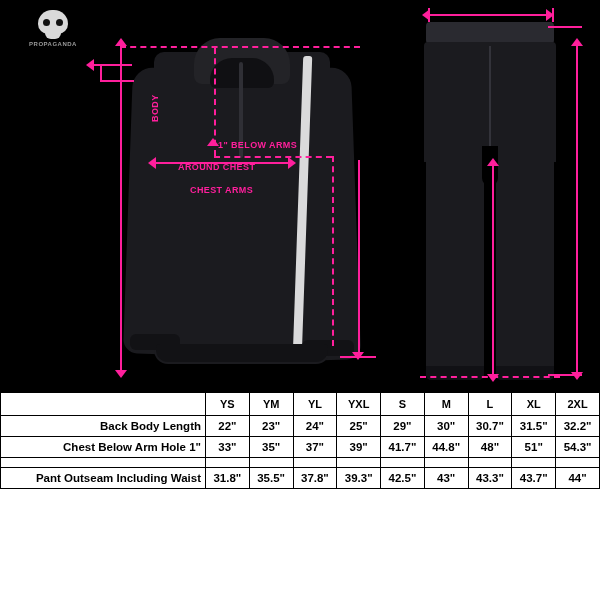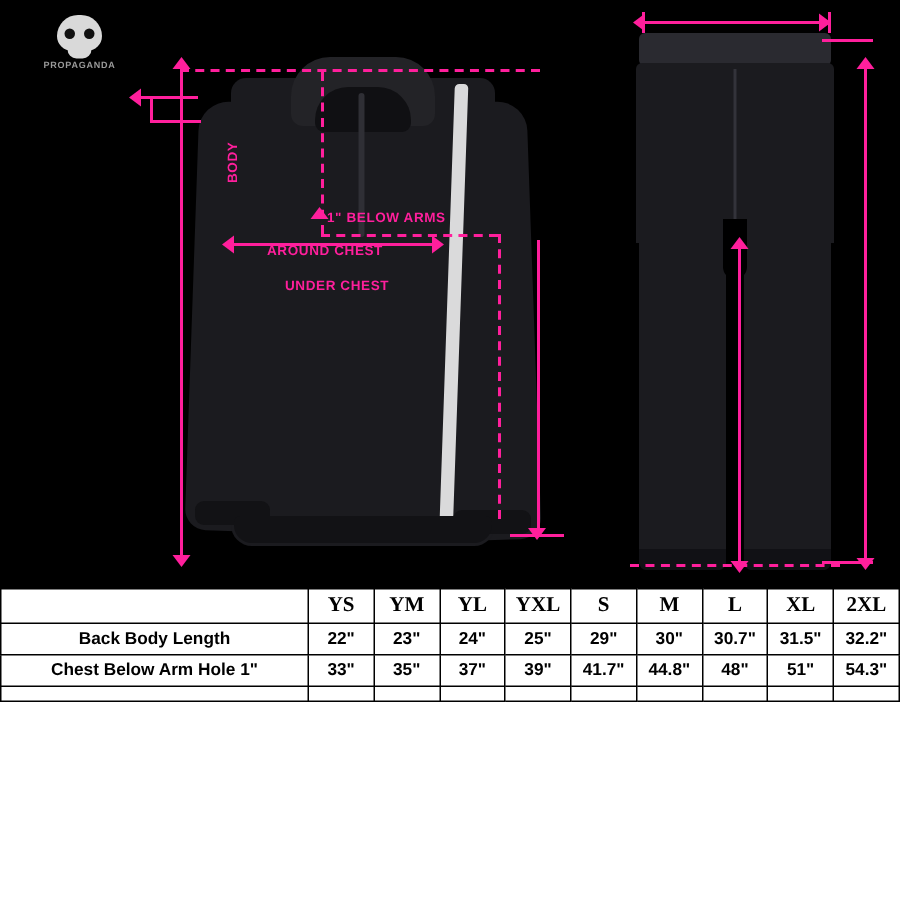--- a/index.html
+++ b/index.html
@@ -90,23 +90,23 @@
   .arrow{position:absolute;width:0;height:0;}
   .ar-up{border-left:6px solid transparent;border-right:6px solid transparent;border-bottom:8px solid #ff1f9c;}
   .ar-down{border-left:6px solid transparent;border-right:6px solid transparent;border-top:8px solid #ff1f9c;}
   .ar-left{border-top:6px solid transparent;border-bottom:6px solid transparent;border-right:8px solid #ff1f9c;}
   .ar-right{border-top:6px solid transparent;border-bottom:6px solid transparent;border-left:8px solid #ff1f9c;}
 
   
   .table-wrap{position:absolute;left:0;top:392px;width:600px;height:208px;background:#fff;}
   table{border-collapse:collapse;width:600px;table-layout:fixed;font-size:11px;color:#000;}
   th,td{border:1px solid #000;height:20px;padding:0 4px;}
-  th.label-col,td.label-col{width:196px;text-align:center;font-weight:bold;margin-left:36px;}
+  th.label-col,td.label-col{width:196px;text-align:right;font-weight:bold;margin-left:36px;}
   th.sz,td.sz{text-align:center;font-weight:bold;}
-  thead th{height:22px;font-size:14px;font-family:Liberation Serif, serif;}
+  thead th{height:22px;font-size:11px;}
   .blank-row td{height:9px;border-left:1px solid #000;border-right:1px solid #000;border-top:1px solid #000;border-bottom:1px solid #000;}
   tbody td{font-size:11.5px;}
 </style>
 </head>
 <body>
 
 <div class="page">
 
   <div class="art">
 
@@ -152,21 +152,21 @@
     <div class="dash-h" style="left:214px;top:156px;width:118px;"></div>
     <div class="dash-v" style="left:332px;top:156px;height:190px;"></div>
 
     <div class="arrow ar-up" style="left:207px;top:138px;"></div>
     <div class="mg-label" style="left:218px;top:140px;">1" BELOW ARMS</div>
 
     <div class="mg mg-line-h" style="left:156px;top:162px;width:132px;"></div>
     <div class="arrow ar-left" style="left:148px;top:157px;"></div>
     <div class="arrow ar-right" style="left:288px;top:157px;"></div>
     <div class="mg-label" style="left:178px;top:162px;">AROUND CHEST</div>
-    <div class="mg-label" style="left:190px;top:185px;">UNDER CHEST</div>
+    <div class="mg-label" style="left:190px;top:185px;">CHEST ARMS</div>
 
     <div class="mg mg-line-h" style="left:92px;top:64px;width:40px;"></div>
     <div class="arrow ar-left" style="left:86px;top:59px;"></div>
     <div class="mg mg-line-v" style="left:100px;top:64px;height:16px;"></div>
     <div class="mg mg-line-h" style="left:100px;top:80px;width:34px;"></div>
 
     <div class="mg mg-line-v" style="left:358px;top:160px;height:196px;"></div>
     <div class="mg mg-line-h" style="left:340px;top:356px;width:36px;"></div>
     <div class="arrow ar-down" style="left:352px;top:352px;"></div>
 
@@ -234,16 +234,28 @@
           <td class="sz"></td>
           <td class="sz"></td>
           <td class="sz"></td>
           <td class="sz"></td>
           <td class="sz"></td>
           <td class="sz"></td>
           <td class="sz"></td>
           <td class="sz"></td>
           <td class="sz"></td>
         </tr>
+        <tr>
+          <td class="label-col">Pant Outseam Including Waist</td>
+          <td class="sz">31.8"</td>
+          <td class="sz">35.5"</td>
+          <td class="sz">37.8"</td>
+          <td class="sz">39.3"</td>
+          <td class="sz">42.5"</td>
+          <td class="sz">43"</td>
+          <td class="sz">43.3"</td>
+          <td class="sz">43.7"</td>
+          <td class="sz">44"</td>
+        </tr>
       </tbody>
     </table>
   </div>
 </div>
 
 </body></html>

